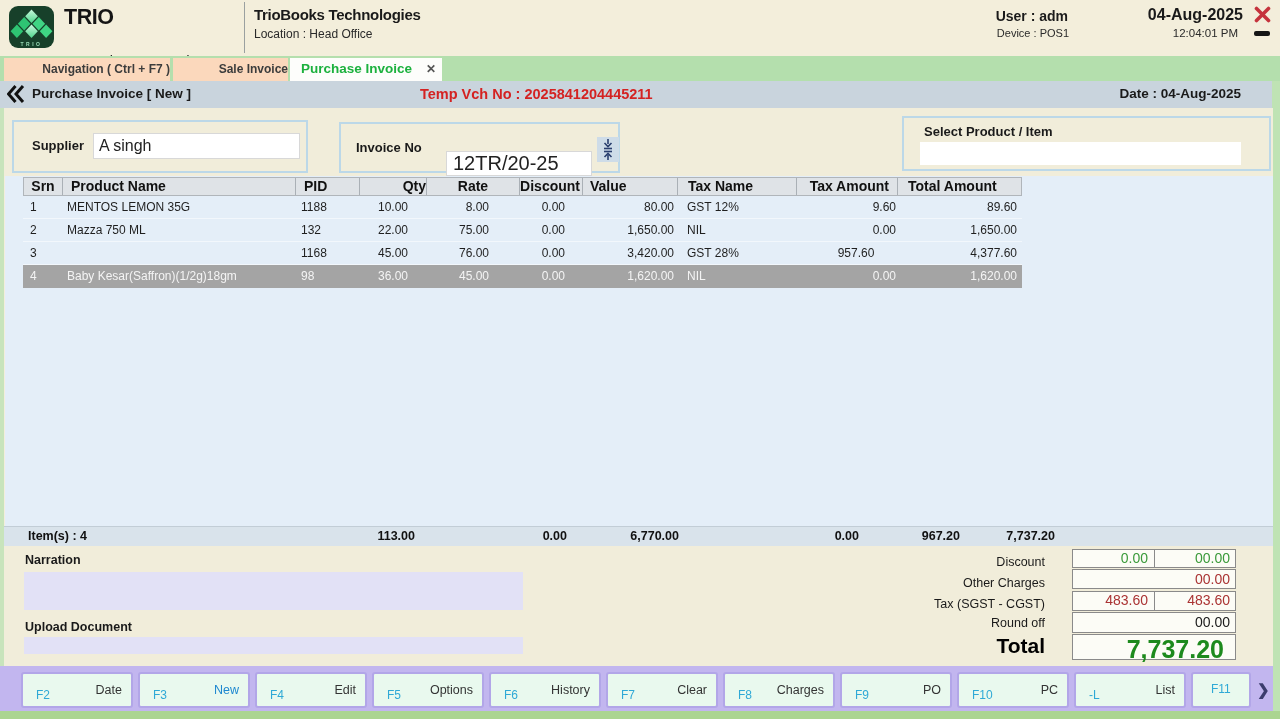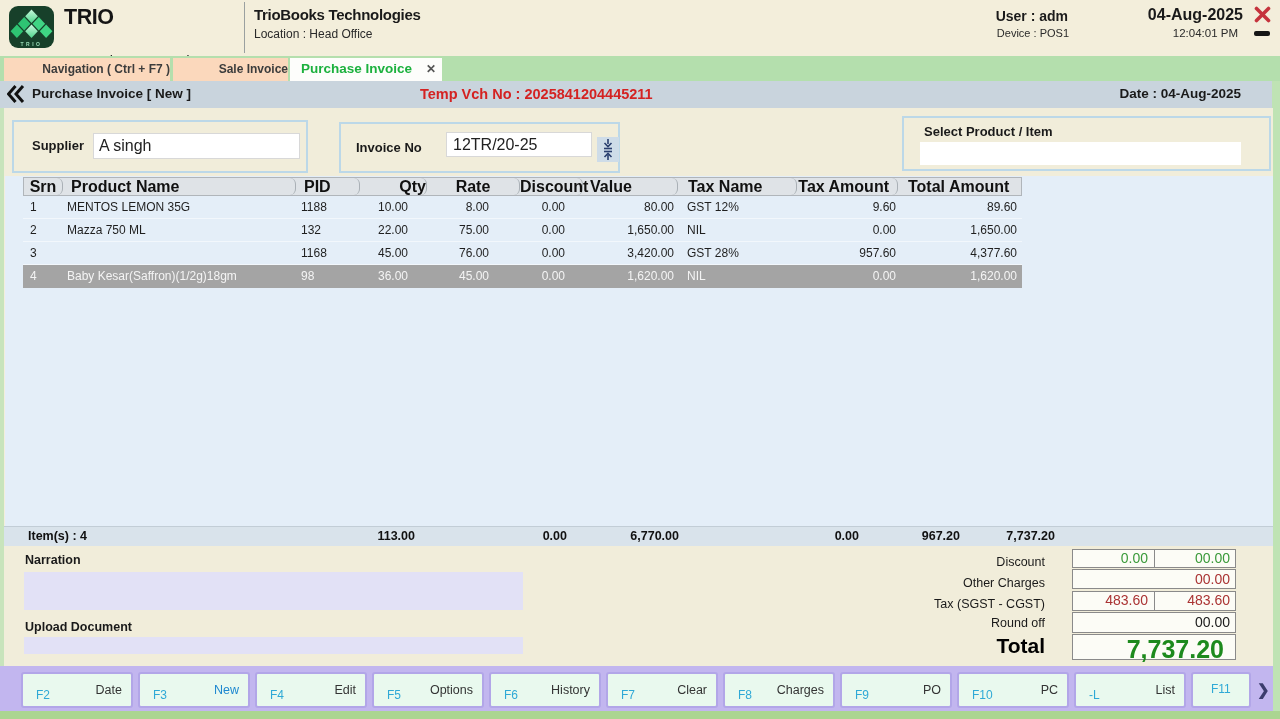--- a/index.html
+++ b/index.html
@@ -40,29 +40,29 @@
 
 
 #panel-top { left:0; top:108px; width:1280px; height:68px; background:#f1edda; }
 .gbox { position:absolute; border:2px solid #bcd8e8; background:#f1edda; }
 #gb1 { left:12px; top:120px; width:296px; height:53px; }
 #gb2 { left:339px; top:122px; width:281px; height:51px; }
 #gb3 { left:902px; top:116px; width:369px; height:55px; }
 #lbl-sup { left:32px; top:138px; font-size:13px; font-weight:bold; color:#1a1a1a; }
 #inp-sup { left:93px; top:133px; width:207px; height:26px; background:#fff; border:1px solid #d8d8d8; font-size:16px; color:#222; padding-left:5px; line-height:24px; }
 #lbl-inv { left:356px; top:140px; font-size:13px; font-weight:bold; color:#1a1a1a; }
-#inp-inv { left:446px; top:132px; width:146px; height:25px; background:#fff; border:1px solid #d8d8d8; font-size:16px; color:#222; padding-left:6px; line-height:23px; }
+#inp-inv { left:446px; top:151px; width:146px; height:25px; background:#fff; border:1px solid #d8d8d8; font-size:20px; color:#222; padding-left:6px; line-height:23px; }
 #spinner { left:597px; top:137px; width:22px; height:25px; background:#cedce8; }
 #lbl-sel { left:924px; top:124px; font-size:13px; font-weight:bold; color:#1a1a1a; }
 #inp-sel { left:920px; top:142px; width:321px; height:23px; background:#fff; }
 
 
 #bluearea { left:5px; top:176px; width:1269px; height:350px; background:#e4eef8; }
 #grid-hdr { left:23px; top:177px; width:999px; height:19px; background:#dfe3e7; border:1px solid #b0b5ba; }
-.hc { position:absolute; top:0; height:17px; font-size:16px; font-weight:bold; color:#111; line-height:17px; border-right:1px solid #aab0b6;border-radius:6px; }
+.hc { position:absolute; top:0; height:17px; font-size:14px; font-weight:bold; color:#111; line-height:17px; border-right:1px solid #aab0b6; }
 .row { position:absolute; left:23px; width:999px; height:23px; font-size:12px; color:#1f1f1f; border-bottom:1px solid #f2f7fc; }
 .row .c { position:absolute; top:0; height:23px; line-height:23px; white-space:nowrap; }
 #row4 { background:#a4a4a4; color:#f4f4f4; border-bottom:none; }
 .num { text-align:right; }
 
 
 #sumbar { left:0; top:526px; width:1280px; height:36px; background:#d9e3eb; border-top:1px solid #c2cdd6; }
 .sv { position:absolute; top:2px; font-size:12.5px; font-weight:bold; color:#111; text-align:right; }
 
 
@@ -210,21 +210,21 @@
   <div class="c num" style="left:914px;width:80px;">1,650.00</div>
 </div>
 <div class="row" style="top:242px;">
   <div class="c" style="left:7px;">3</div>
   <div class="c" style="left:278px;">1168</div>
   <div class="c num" style="left:305px;width:80px;">45.00</div>
   <div class="c num" style="left:386px;width:80px;">76.00</div>
   <div class="c num" style="left:462px;width:80px;">0.00</div>
   <div class="c num" style="left:571px;width:80px;">3,420.00</div>
   <div class="c" style="left:664px;">GST 28%</div>
-  <div class="c num" style="left:793px;width:80px;">957.60</div>
+  <div class="c num" style="left:793px;width:80px;text-align:center;">957.60</div>
   <div class="c num" style="left:914px;width:80px;">4,377.60</div>
 </div>
 <div class="row" id="row4" style="top:265px;">
   <div class="c" style="left:7px;">4</div>
     <div class="c" style="left:44px;">Baby Kesar(Saffron)(1/2g)18gm</div>
   <div class="c" style="left:278px;">98</div>
   <div class="c num" style="left:305px;width:80px;">36.00</div>
   <div class="c num" style="left:386px;width:80px;">45.00</div>
   <div class="c num" style="left:462px;width:80px;">0.00</div>
   <div class="c num" style="left:571px;width:80px;">1,620.00</div>

